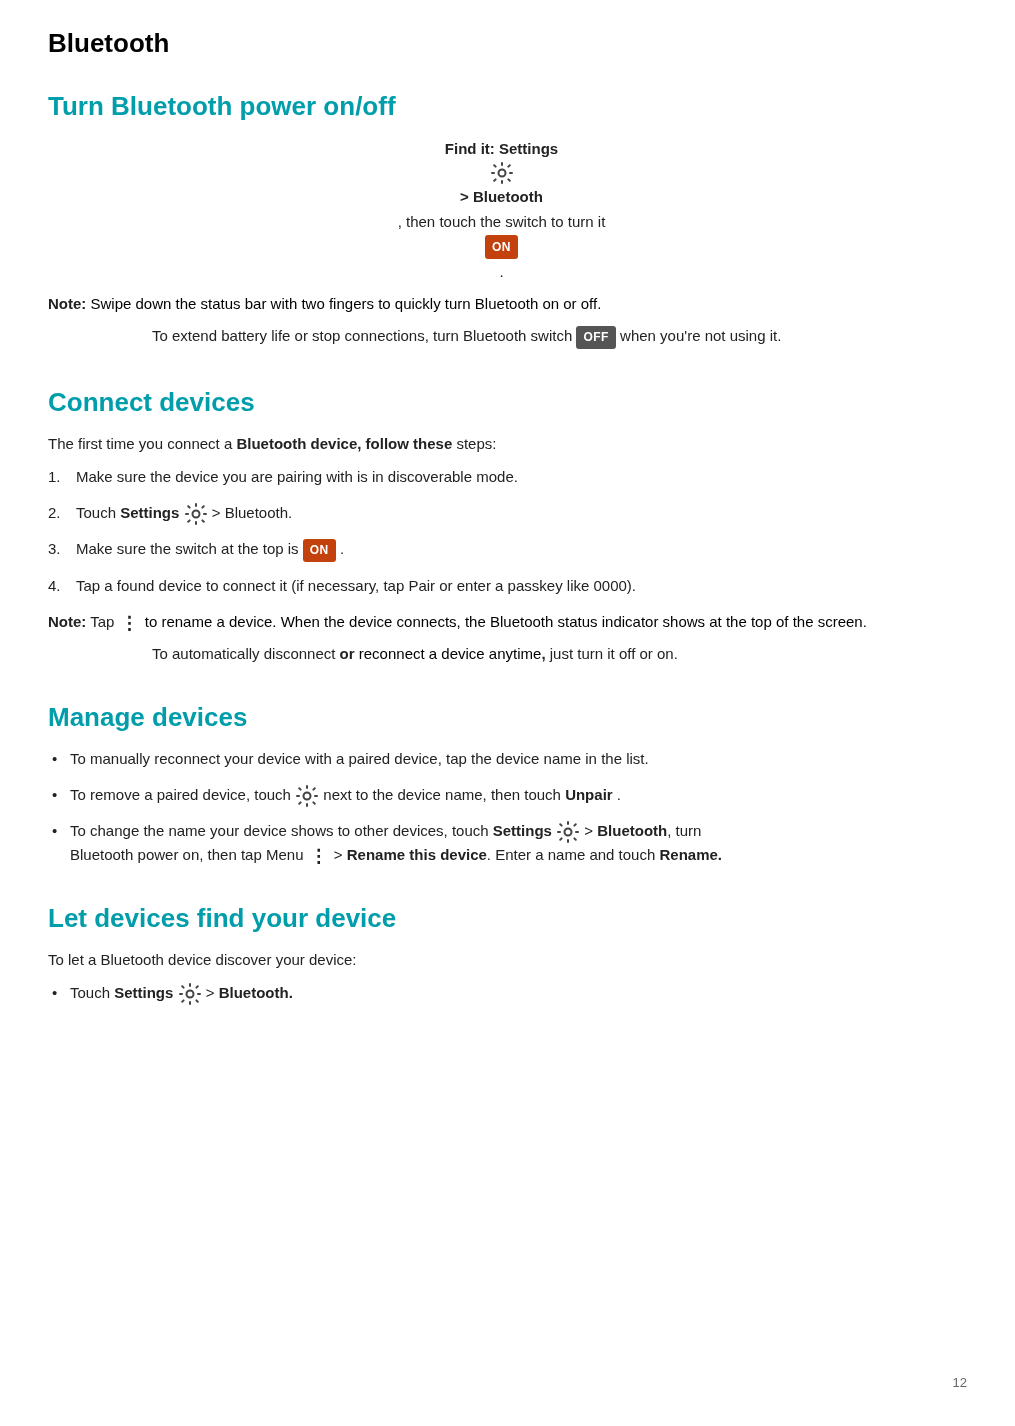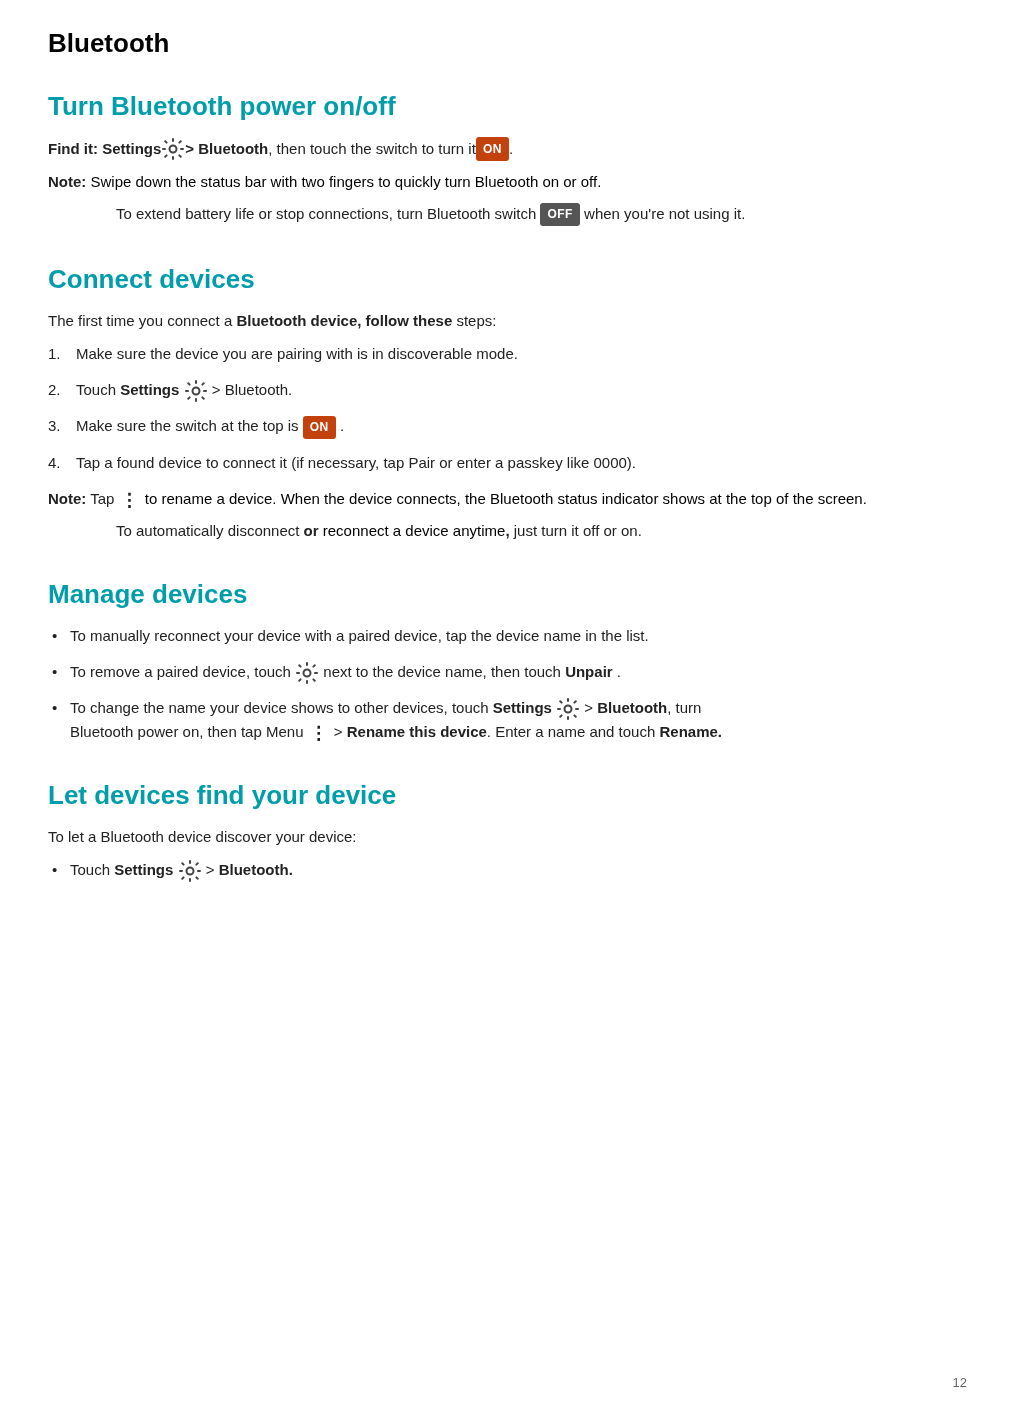--- a/index.html
+++ b/index.html
@@ -35,28 +35,29 @@
     }
     .bold { font-weight: bold; }
     .teal { color: #000000; }
     .find-it-line {
       margin-bottom: 8px;
       line-height: 1.7;
       display: flex;
       align-items: center;
       flex-wrap: wrap;
       gap: 0;
+      flex-direction: column;
     }
     .note-line {
       margin-bottom: 8px;
       line-height: 1.6;
     }
     .note-label { font-weight: bold; }
     .indent {
-      margin-left: 68px;
+      margin-left: 104px;
       margin-bottom: 10px;
       line-height: 1.6;
     }
     .on-badge {
       display: inline-block;
       background: #c2410c;
       color: #fff;
       font-size: 12px;
       font-weight: bold;
       padding: 2px 7px;

